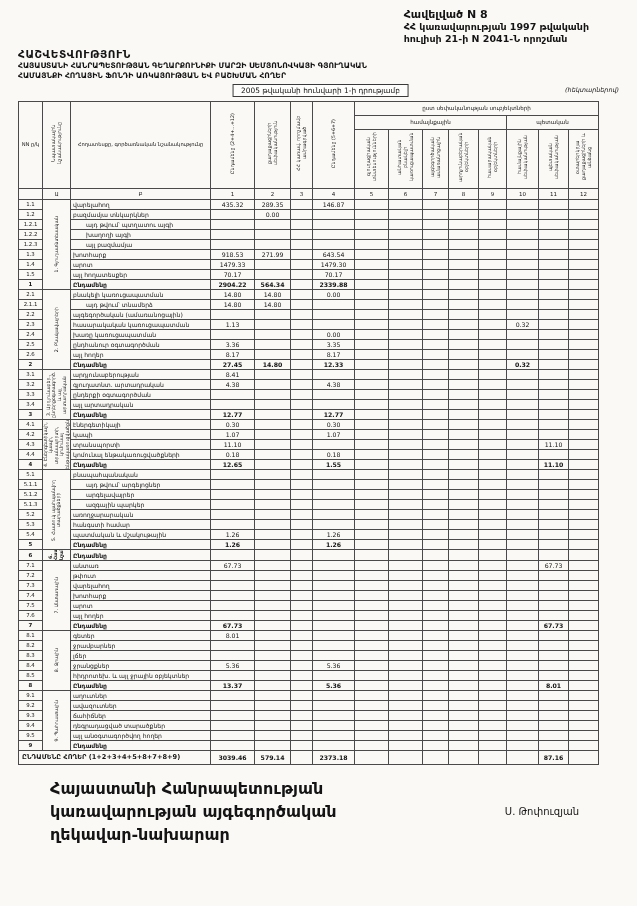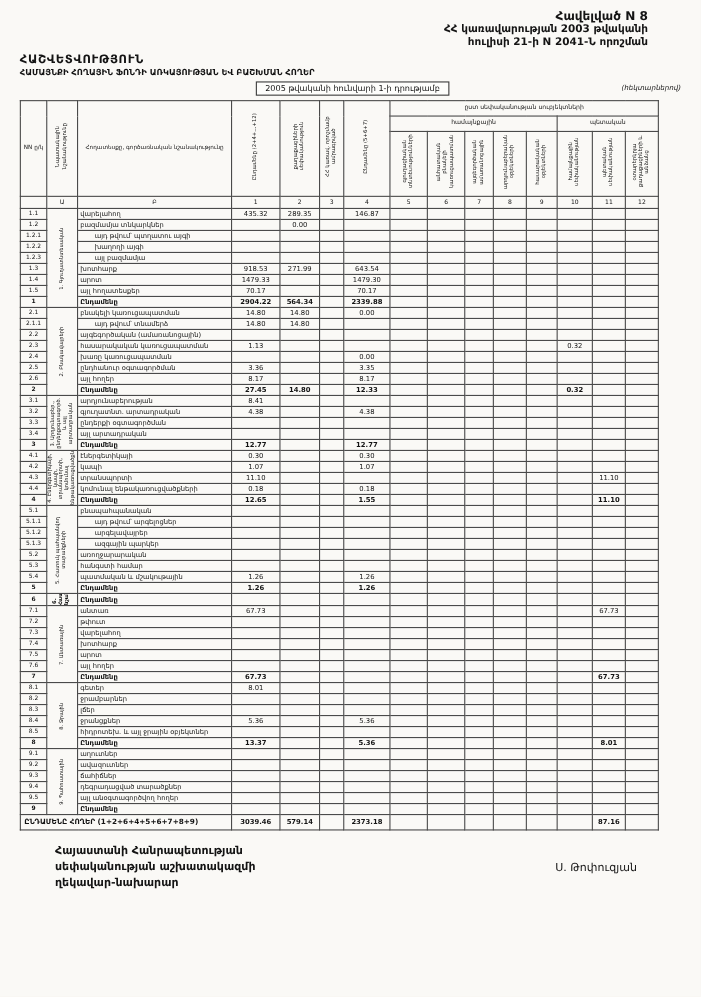--- a/index.html
+++ b/index.html
@@ -1,18 +1,18 @@
 <!DOCTYPE html>
 <html><head>
 <meta charset="utf-8">
 <style>
   html,body{margin:0;padding:0}
   body{width:637px;height:906px;background:#f7f5f1;font-family:"DejaVu Sans",sans-serif;color:#141414;overflow:hidden}
   .page{width:637px;height:906px;padding:8px 14px 0 18px;box-sizing:border-box;background:#faf9f6}
-  .appendix{width:max-content;margin:0 34px 2px auto;text-align:right;font-weight:700}
+  .appendix{width:max-content;margin:0 34px 2px auto;text-align:left;font-weight:700}
   .appendix .l1{font-size:11px}
   .appendix .l2,.appendix .l3{font-size:9.5px;line-height:1.25}
   .titles{text-align:left;margin-top:3px;line-height:1.3}
   .t1{font-size:10.5px;font-weight:700;letter-spacing:.6px}
   .t2,.t3{font-size:7.6px;font-weight:700}
   .boxrow{position:relative;height:16px;margin-top:3px}
   .datebox{position:absolute;left:50%;transform:translateX(-50%);border:1px solid #3a3a3a;font-size:7.4px;padding:1px 8px;background:#fdfdfb;white-space:nowrap}
   .units{position:absolute;right:4px;top:2px;font-size:6.4px;font-style:italic}
   table{border-collapse:collapse;table-layout:fixed;margin-top:1px}
   th,td{border:1px solid #4a4a4a;overflow:hidden;padding:0;vertical-align:middle;text-align:center}
@@ -27,36 +27,37 @@
   .num-cell{font-size:5.4px}
   .label-cell{font-size:6.1px;text-align:left;padding-left:2px;white-space:nowrap}
   .label-cell.sub{padding-left:15px}
   .val-cell{font-size:6.2px}
   .total-row td{font-weight:700}
   .group-cell{text-align:center;vertical-align:middle}
   .grot{font-size:4.7px;line-height:1.15}
   .grand-row td{font-weight:700;height:13px}
   .grand-label{font-size:6.6px;text-align:left;padding-left:3px;white-space:nowrap}
   .footer{display:flex;margin-top:12px;align-items:center}
-  .agency{margin-left:32px;font-weight:700;font-size:10px;line-height:1.45}
+  .agency{margin-left:32px;font-weight:700;font-size:16px;line-height:1.45}
   .signer{margin-left:auto;margin-right:44px;font-weight:400;font-size:10px}
 </style>
 </head>
 <body>
 
 <div class="page">
 
   <div class="appendix">
     <div class="l1">Հավելված N 8</div>
-    <div class="l2">ՀՀ կառավարության 2003 թվականի</div>
+    <div class="l2">ՀՀ կառավարության 1997 թվականի</div>
     <div class="l3">հուլիսի 21-ի N 2041-Ն որոշման</div>
   </div>
 
   <div class="titles">
     <div class="t1">ՀԱՇՎԵՏՎՈՒԹՅՈՒՆ</div>
+    <div class="t2">ՀԱՅԱՍՏԱՆԻ ՀԱՆՐԱՊԵՏՈՒԹՅԱՆ ԳԵՂԱՐՔՈՒՆԻՔԻ ՄԱՐԶԻ ՍԵՄՅՈՆՈՎԿԱՅԻ ԳՅՈՒՂԱԿԱՆ</div>
     <div class="t3">ՀԱՄԱՅՆՔԻ ՀՈՂԱՅԻՆ ՖՈՆԴԻ ԱՌԿԱՅՈՒԹՅԱՆ ԵՎ ԲԱՇԽՄԱՆ ՀՈՂԵՐ</div>
   </div>
 
   <div class="boxrow">
     <div class="datebox">2005 թվականի հունվարի 1-ի դրությամբ</div>
     <div class="units">(հեկտարներով)</div>
   </div>
 
   <table>
     <colgroup>
@@ -1003,39 +1004,39 @@
           <td class="val-cell"></td>
           <td class="val-cell"></td>
           <td class="val-cell"></td>
           <td class="val-cell"></td>
           <td class="val-cell"></td>
           <td class="val-cell"></td>
           <td class="val-cell"></td>
           <td class="val-cell"></td>
         </tr>
         <tr class="grand-row">
-          <td class="grand-label" colspan="3">ԸՆԴԱՄԵՆԸ ՀՈՂԵՐ (1+2+6+4+5+6+7+8+9)</td>
+          <td class="grand-label" colspan="3">ԸՆԴԱՄԵՆԸ ՀՈՂԵՐ (1+2+3+4+5+8+7+8+9)</td>
           <td class="val-cell">3039.46</td>
           <td class="val-cell">579.14</td>
           <td class="val-cell"></td>
           <td class="val-cell">2373.18</td>
           <td class="val-cell"></td>
           <td class="val-cell"></td>
           <td class="val-cell"></td>
           <td class="val-cell"></td>
           <td class="val-cell"></td>
           <td class="val-cell"></td>
           <td class="val-cell">87.16</td>
           <td class="val-cell"></td>
         </tr>
       </tbody>
   </table>
 
   <div class="footer">
     <div class="agency">
       <div>Հայաստանի Հանրապետության</div>
-      <div>սեփականության աշխատակազմի</div>
+      <div>կառավարության այգեգործական</div>
       <div>ղեկավար-նախարար</div>
     </div>
     <div class="signer">Ս. Թոփուզյան</div>
   </div>
 
 </div>
 
 </body></html>

